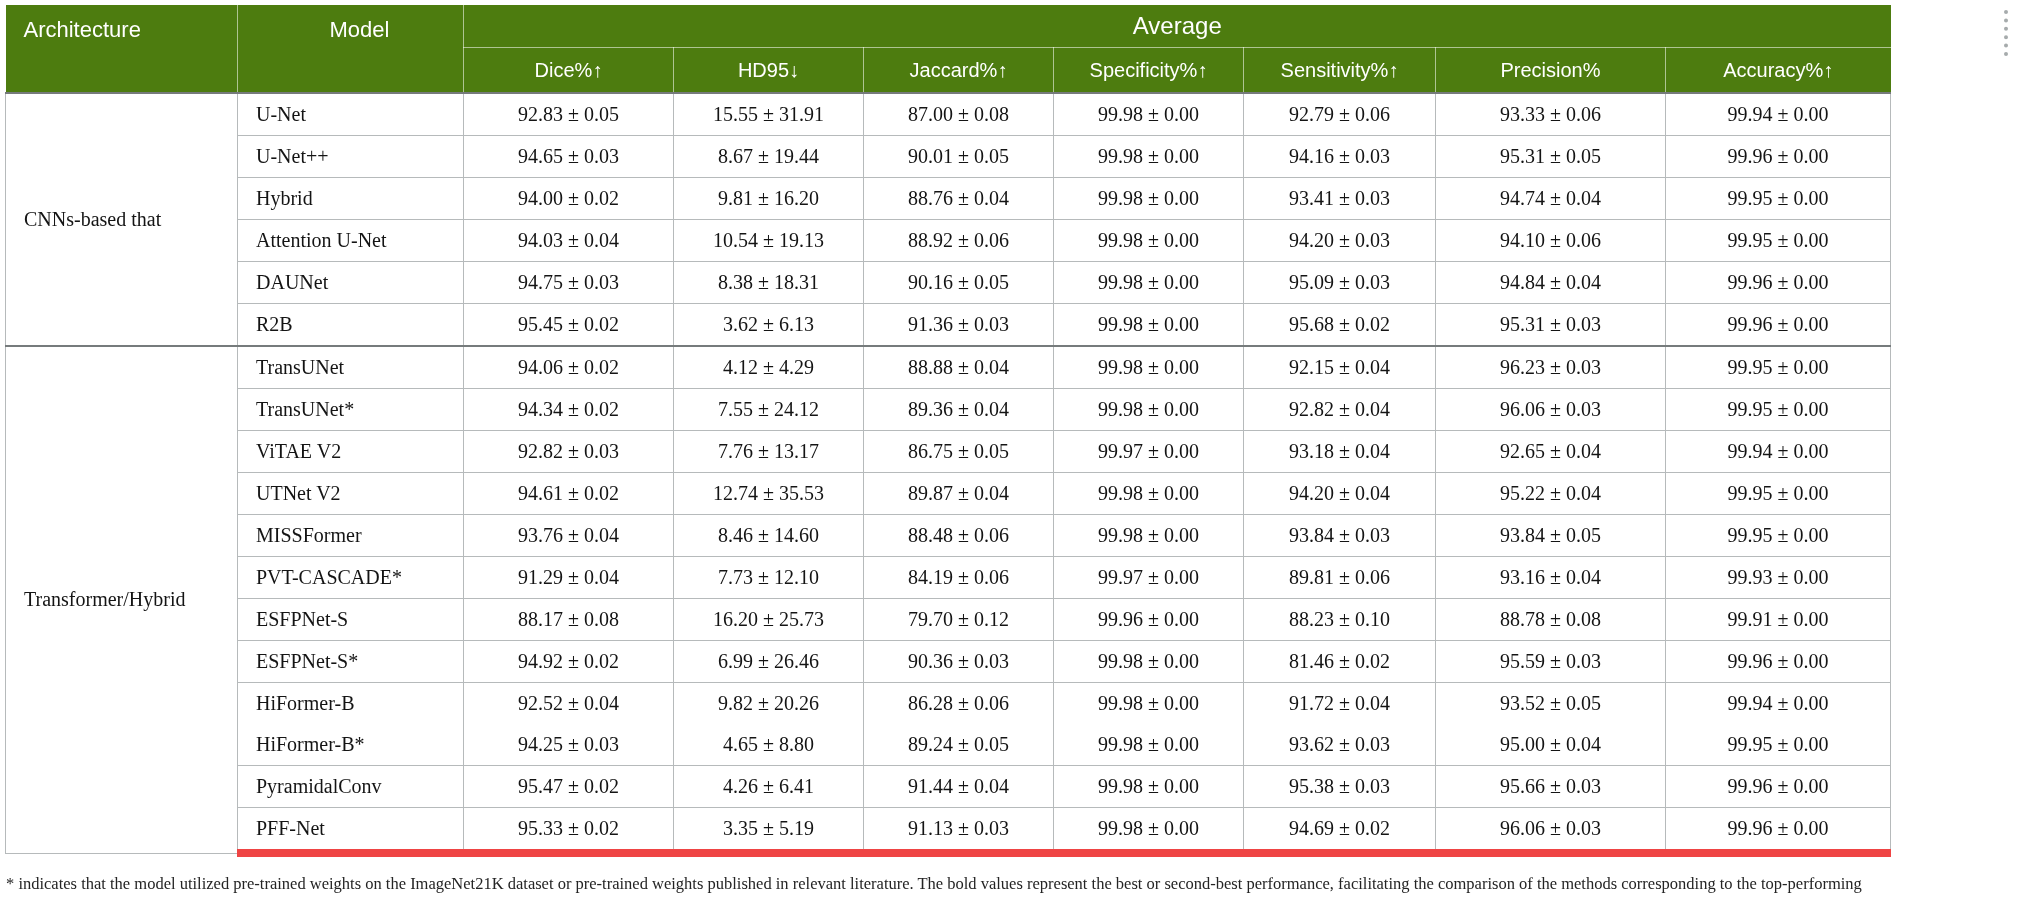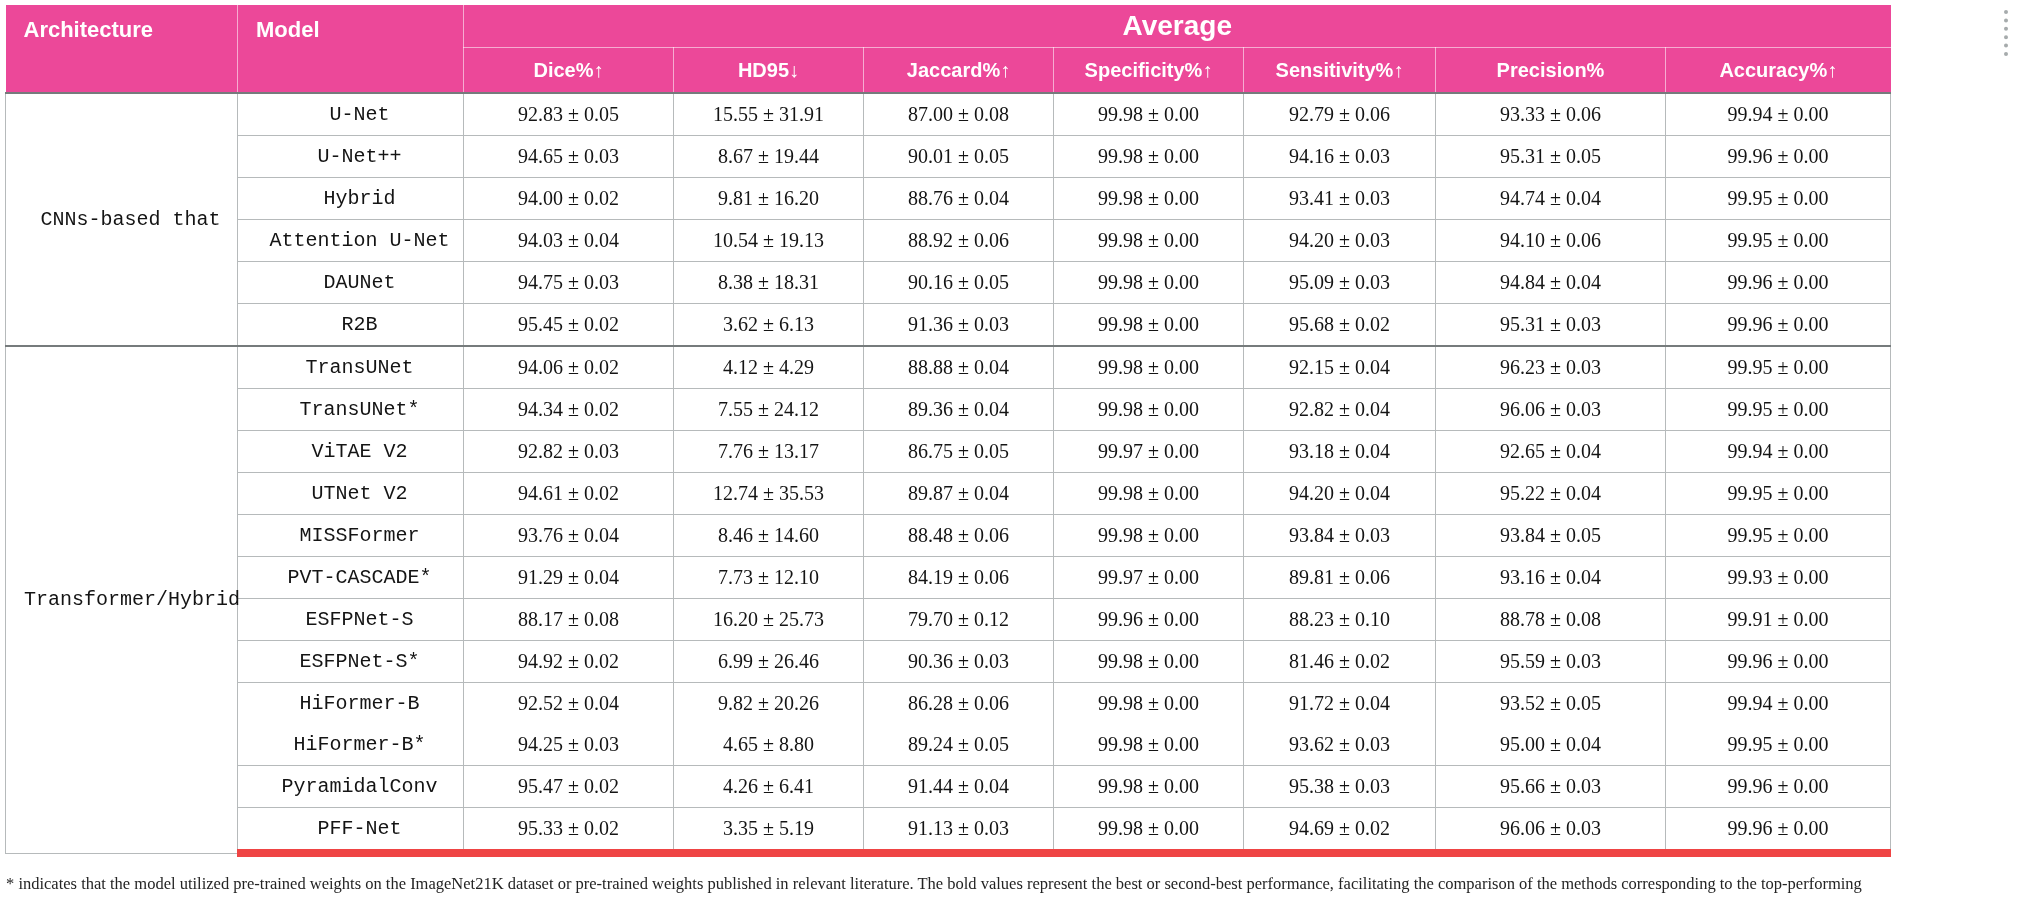--- a/index.html
+++ b/index.html
@@ -5,46 +5,46 @@
   html,body{margin:0;padding:0;}
   body{
     width:2017px;height:906px;background:#ffffff;overflow:hidden;position:relative;
     font-family:"Liberation Sans",sans-serif;
   }
   .page{position:absolute;left:5px;top:5px;}
   table{border-collapse:collapse;table-layout:fixed;width:1885px;}
 
   
   thead th{
-    background:#ec4899;color:#ffffff;font-family:"Liberation Sans",sans-serif;
-    font-weight:700;
+    background:#4d7c0f;color:#ffffff;font-family:"Liberation Sans",sans-serif;
+    font-weight:400;
   }
   .th-rowspan{
     text-align:left;padding:12px 0 0 18px;vertical-align:top;font-size:22px;height:40px;
   }
   .th-avg{
-    font-size:28px;text-align:center;vertical-align:middle;height:40px;
+    font-size:24px;text-align:center;vertical-align:middle;height:40px;
     border-bottom:1px solid rgba(255,255,255,0.55);
   }
-  .th-sep{border-left:1px solid rgba(255,255,255,0.55);}
+  .th-sep{border-left:1px solid rgba(255,255,255,0.55);text-align:center;}
   .th-metric{
     font-size:20px;height:42px;vertical-align:middle;
     border-left:1px solid rgba(255,255,255,0.55);
     border-bottom:2px solid #767b7c;
   }
   thead th.th-rowspan{border-bottom:2px solid #767b7c;}
   thead tr:first-child th:first-child{border-left:none;}
 
   
   tbody td{
     border:1px solid #b6babb;background:#ffffff;color:#141414;
     font-family:"Liberation Serif",serif;font-size:20px;
     height:41px;text-align:center;vertical-align:middle;padding:0;
   }
-  td.arch-cell,td.model-cell{text-align:center;padding-left:18px;font-family:Liberation Mono, monospace;}
+  td.arch-cell,td.model-cell{text-align:left;padding-left:18px;}
   td.bold{font-weight:400;}
   tr.section-start td{border-top:2px solid #767b7c;margin-top:48px;}
   tbody tr:last-child td{border-bottom:8px solid #ef4444;}
   tr.no-divider td{border-bottom-style:hidden;}
 
   
   .footnote{
     width:1882px;margin:12px 0 0 1px;
     font-family:"Liberation Serif",serif;font-size:16.5px;line-height:29px;color:#242424;
   }

